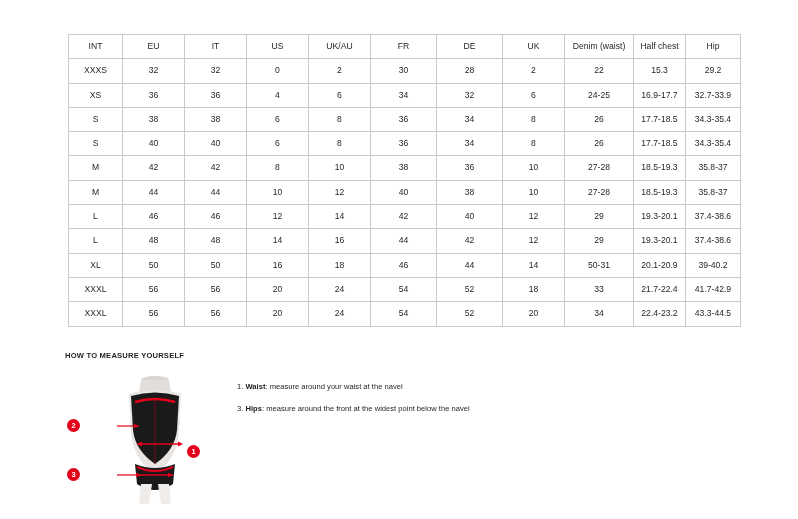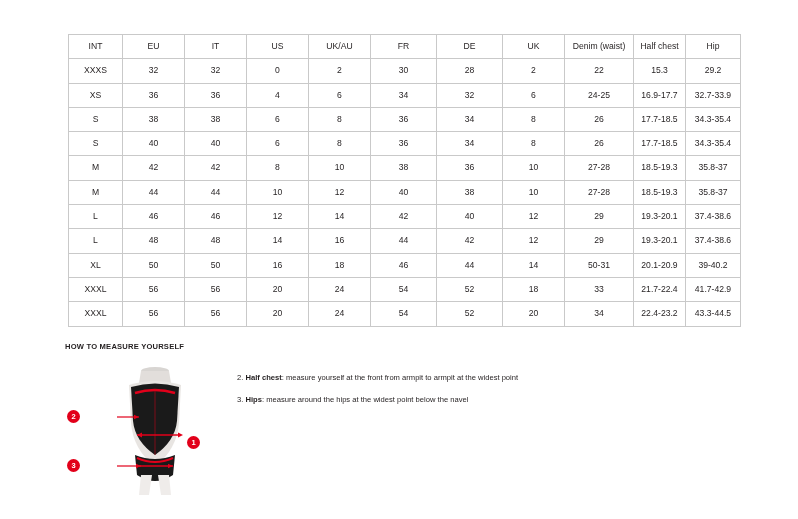--- a/index.html
+++ b/index.html
@@ -58,21 +58,21 @@
   col.c6 { width: 66px; }
   col.c7 { width: 62px; }
   col.c8 { width: 69px; }
   col.c9 { width: 52px; }
   col.c10 { width: 55px; }
 
   
   .howto {
     position: absolute;
     left: 65px;
-    top: 342px;
+    top: 351px;
     width: 680px;
   }
   .howto-title {
     font-size: 7.6px;
     font-weight: bold;
     letter-spacing: 0.2px;
     color: #231f20;
     margin-bottom: 12px;
   }
   .howto-body {
@@ -339,25 +339,25 @@
           <line x1="44" y1="103" x2="78" y2="103" stroke="#e2001a" stroke-width="1.3"></line>
           <polygon points="78,103 73,100.8 73,105.2" fill="#e2001a"></polygon>
         </svg>
         <div class="bullet b1">1</div>
         <div class="bullet b2">2</div>
         <div class="bullet b3">3</div>
       </div>
 
       <div class="instructions">
         <div class="instr-line">
-          <span>2.</span>
-          <b>Half chest</b><span>: measure yourself at the front from armpit to armpit at the widest point</span>
+          <span>1.</span>
+          <b>Waist</b><span>: measure around your waist at the navel</span>
         </div>
         <div class="instr-line">
           <span>3.</span>
-          <b>Hips</b><span>: measure around the hips at the widest point below the navel</span>
+          <b>Hips</b><span>: measure around the front at the widest point below the navel</span>
         </div>
       </div>
 
     </div>
   </div>
 
 </div>
 
 </body></html>

